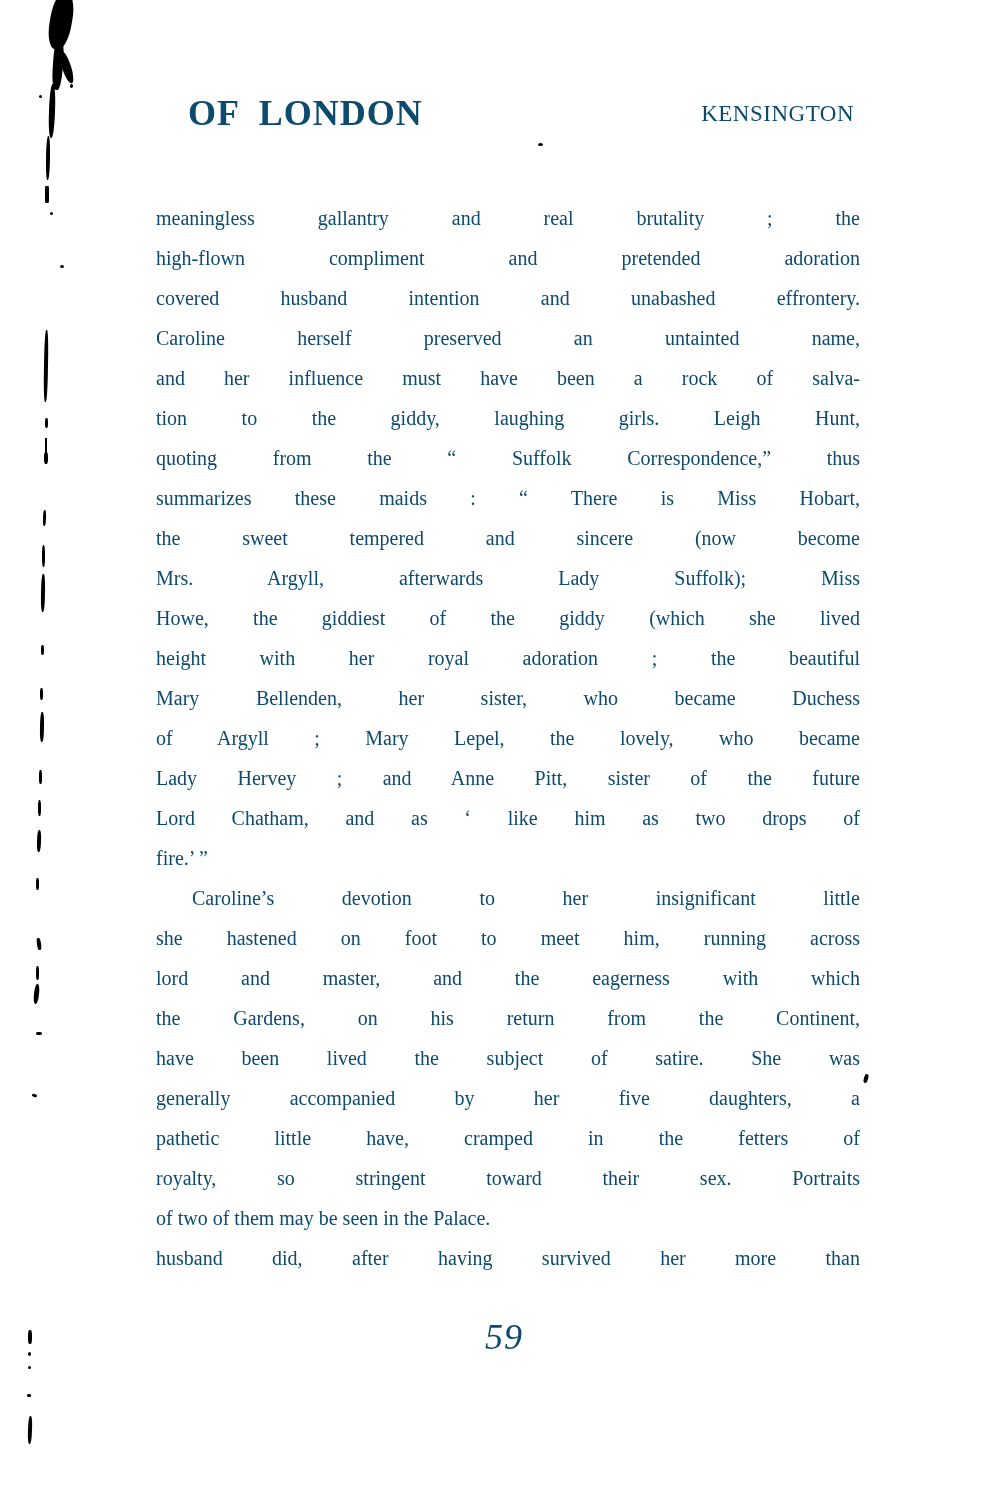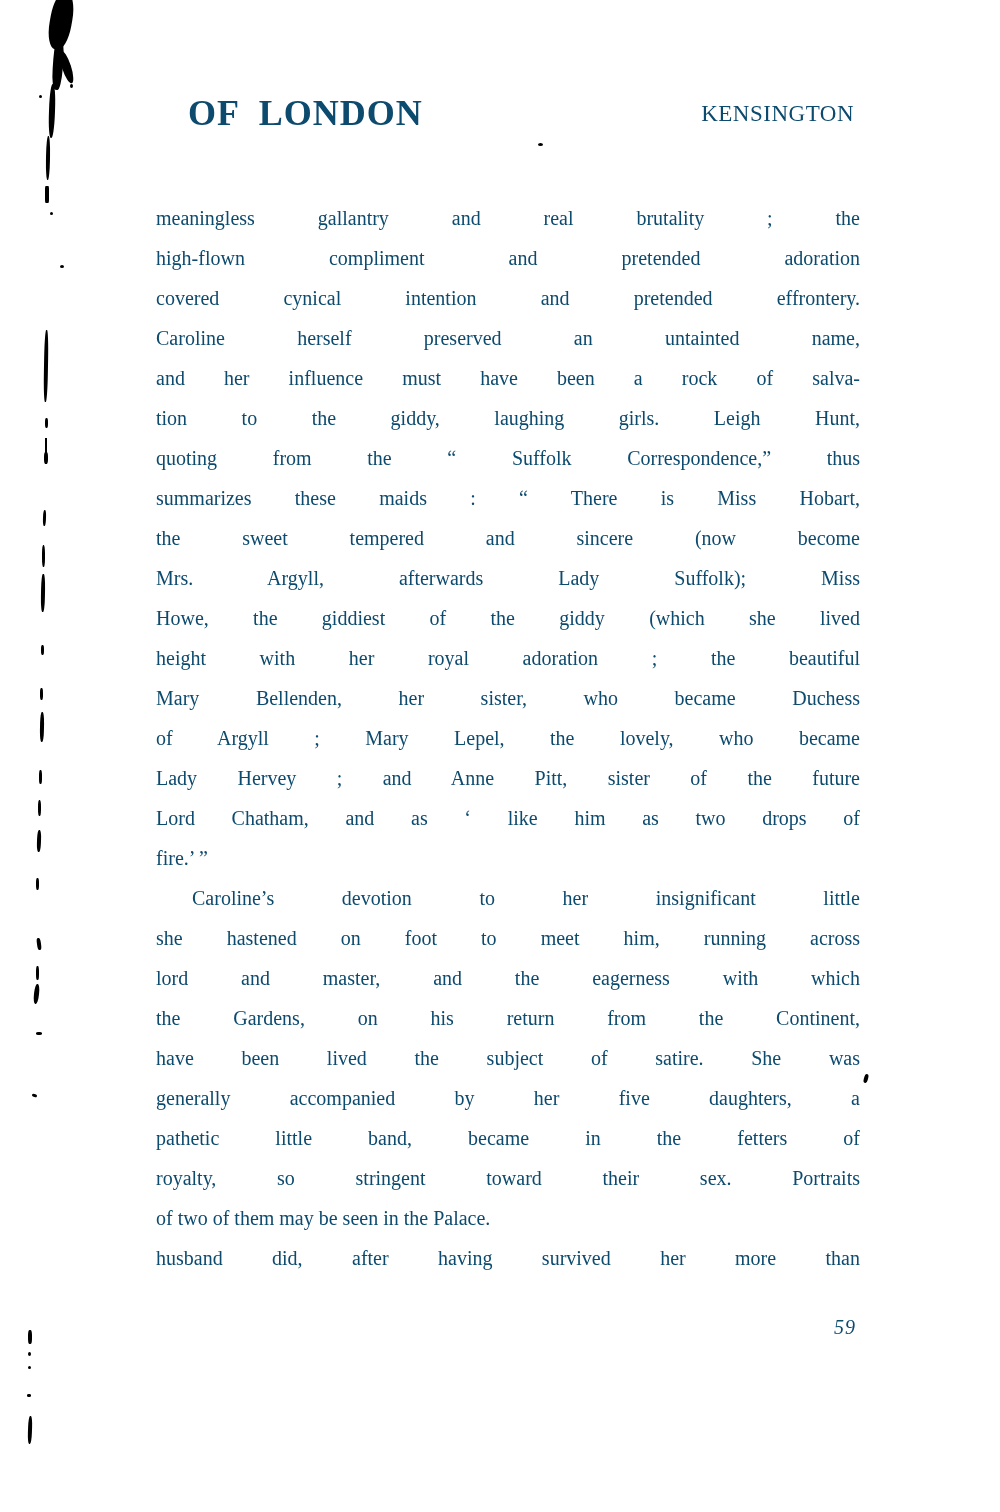--- a/index.html
+++ b/index.html
@@ -53,22 +53,22 @@
     text-align: justify;
     text-align-last: justify;
   }
   .line.indent { text-indent: 36px; }
   .line.no-just { text-align-last: left; }
   .page-number {
     position: absolute;
     left: 152px;
     top: 1316px;
     width: 704px;
-    text-align: right;
-    font-size: 20px;
+    text-align: center;
+    font-size: 36px;
     font-style: italic;
     letter-spacing: 1px;
   }
   .mark {
     position: absolute;
     background: #000000;
   }
 </style>
 </head>
 <body>
@@ -77,21 +77,21 @@
 
   <div class="header">
     <span class="title">OF LONDON</span>
     <span class="running-head">KENSINGTON</span>
   </div>
 
   <div class="body-text" id="body-text">
       <div class="paragraph">
         <div class="line">meaningless gallantry and real brutality ; the</div>
         <div class="line">high-flown compliment and pretended adoration</div>
-        <div class="line">covered cynical intention and pretended effrontery.</div>
+        <div class="line">covered husband intention and unabashed effrontery.</div>
         <div class="line">Caroline herself preserved an untainted name,</div>
         <div class="line">and her influence must have been a rock of salva-</div>
         <div class="line">tion to the giddy, laughing girls. Leigh Hunt,</div>
         <div class="line">quoting from the “ Suffolk Correspondence,” thus</div>
         <div class="line">summarizes these maids : “ There is Miss Hobart,</div>
         <div class="line">the sweet tempered and sincere (now become</div>
         <div class="line">Mrs. Argyll, afterwards Lady Suffolk); Miss</div>
         <div class="line">Howe, the giddiest of the giddy (which she lived</div>
         <div class="line">height with her royal adoration ; the beautiful</div>
         <div class="line">Mary Bellenden, her sister, who became Duchess</div>
@@ -100,21 +100,21 @@
         <div class="line">Lord Chatham, and as ‘ like him as two drops of</div>
         <div class="line no-just">fire.’ ”</div>
       </div>
       <div class="paragraph">
         <div class="line indent">Caroline’s devotion to her insignificant little</div>
         <div class="line">she hastened on foot to meet him, running across</div>
         <div class="line">lord and master, and the eagerness with which</div>
         <div class="line">the Gardens, on his return from the Continent,</div>
         <div class="line">have been lived the subject of satire. She was</div>
         <div class="line">generally accompanied by her five daughters, a</div>
-        <div class="line">pathetic little band, became in the fetters of</div>
+        <div class="line">pathetic little have, cramped in the fetters of</div>
         <div class="line">royalty, so stringent toward their sex. Portraits</div>
         <div class="line no-just">of two of them may be seen in the Palace.</div>
       </div>
       <div class="paragraph">
         <div class="line">husband did, after having survived her more than</div>
       </div>
     </div>
 
   <div class="page-number">59</div>
 

